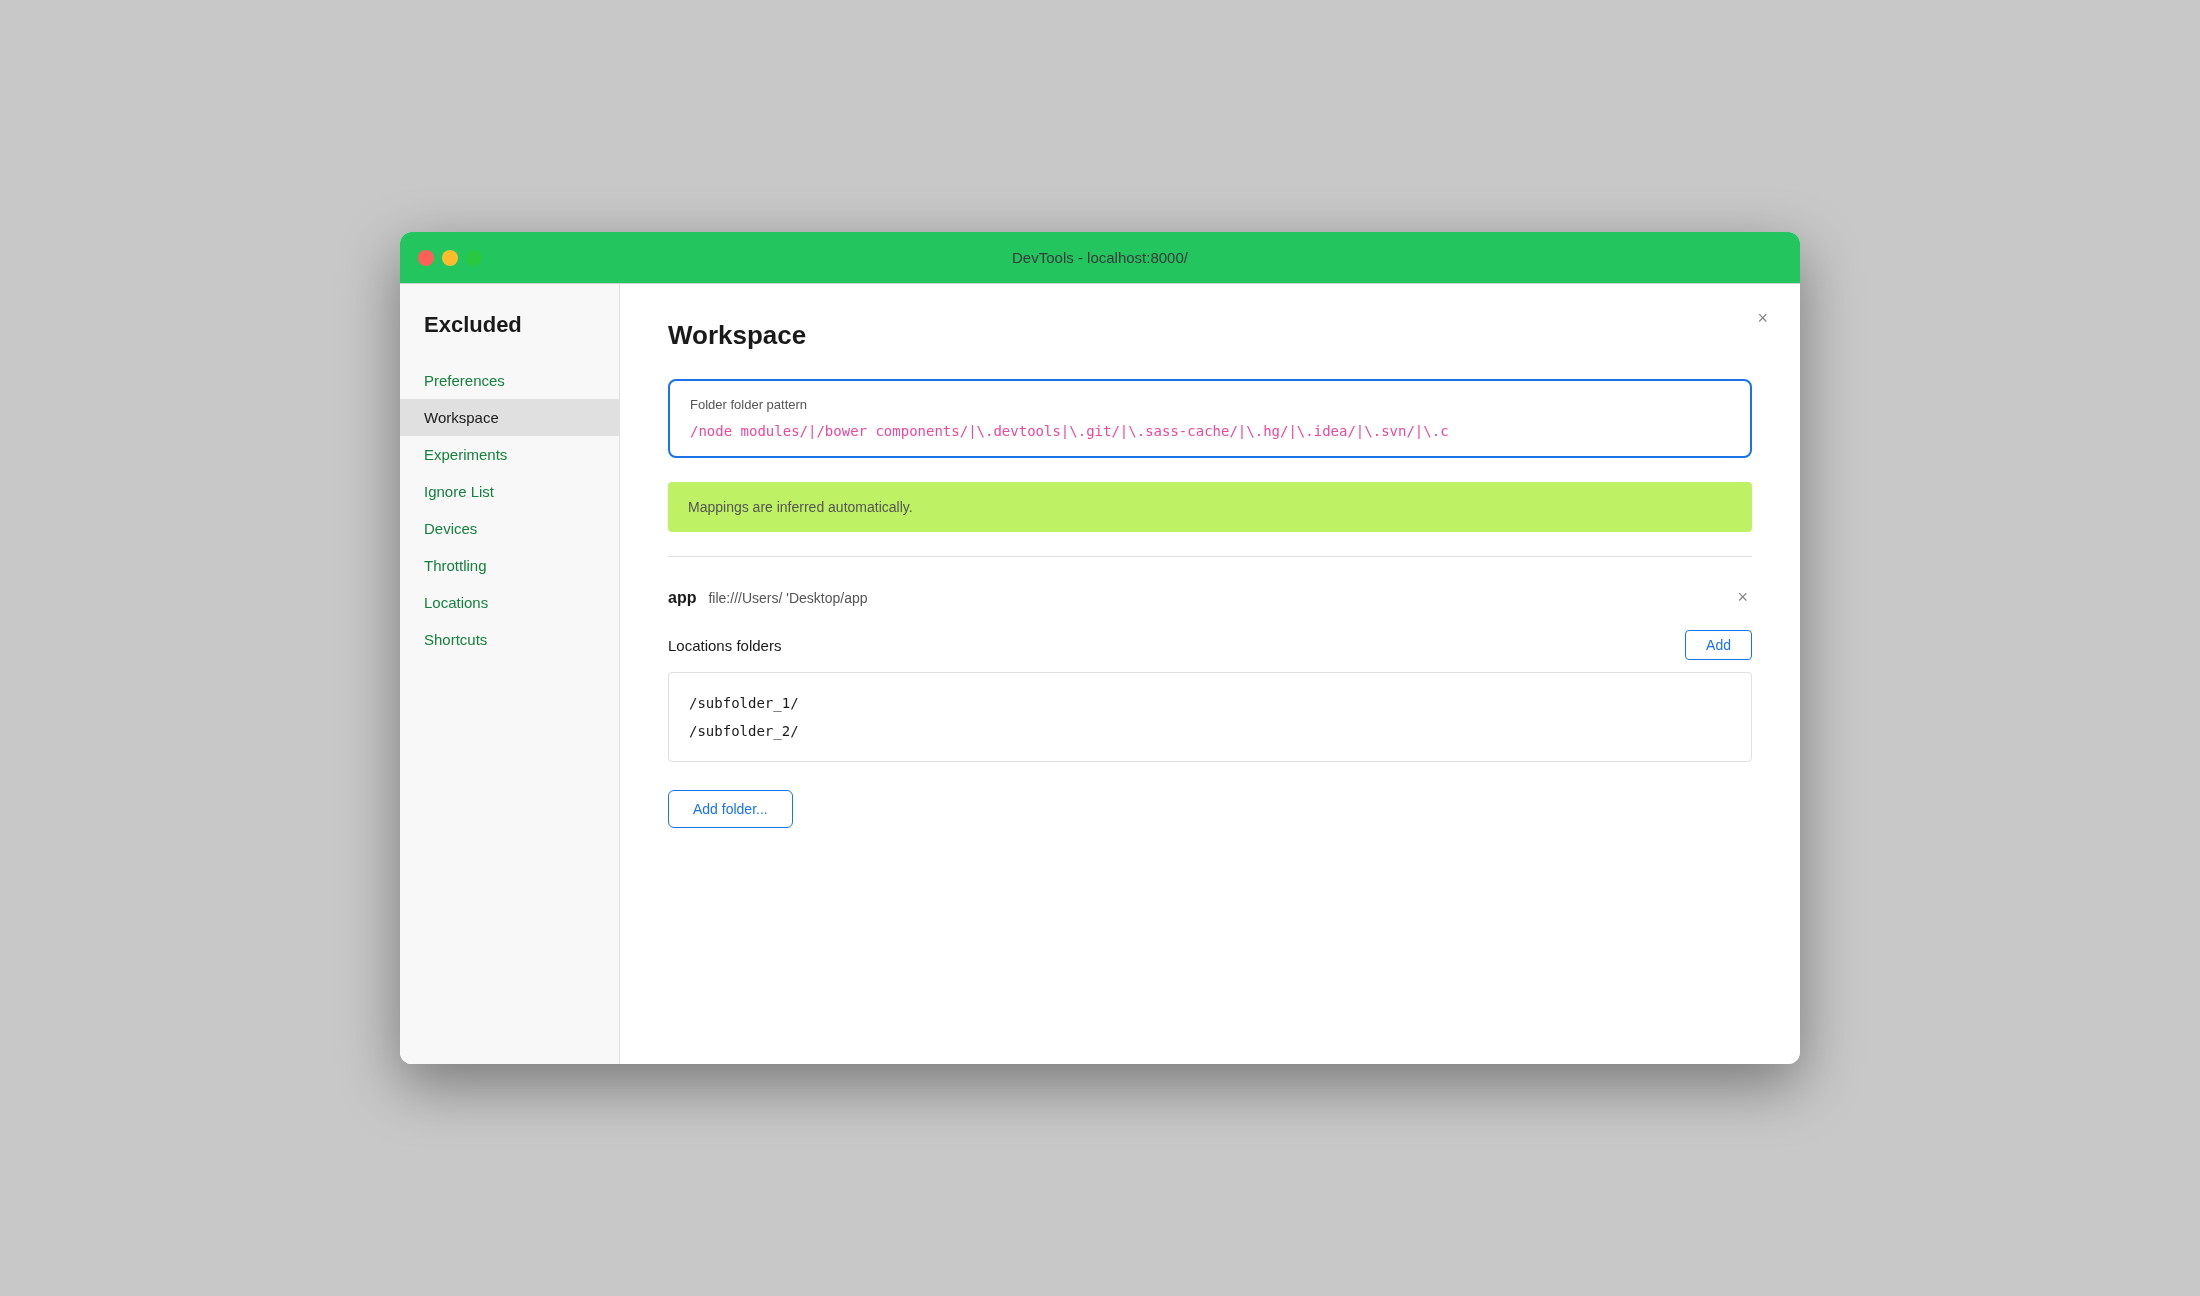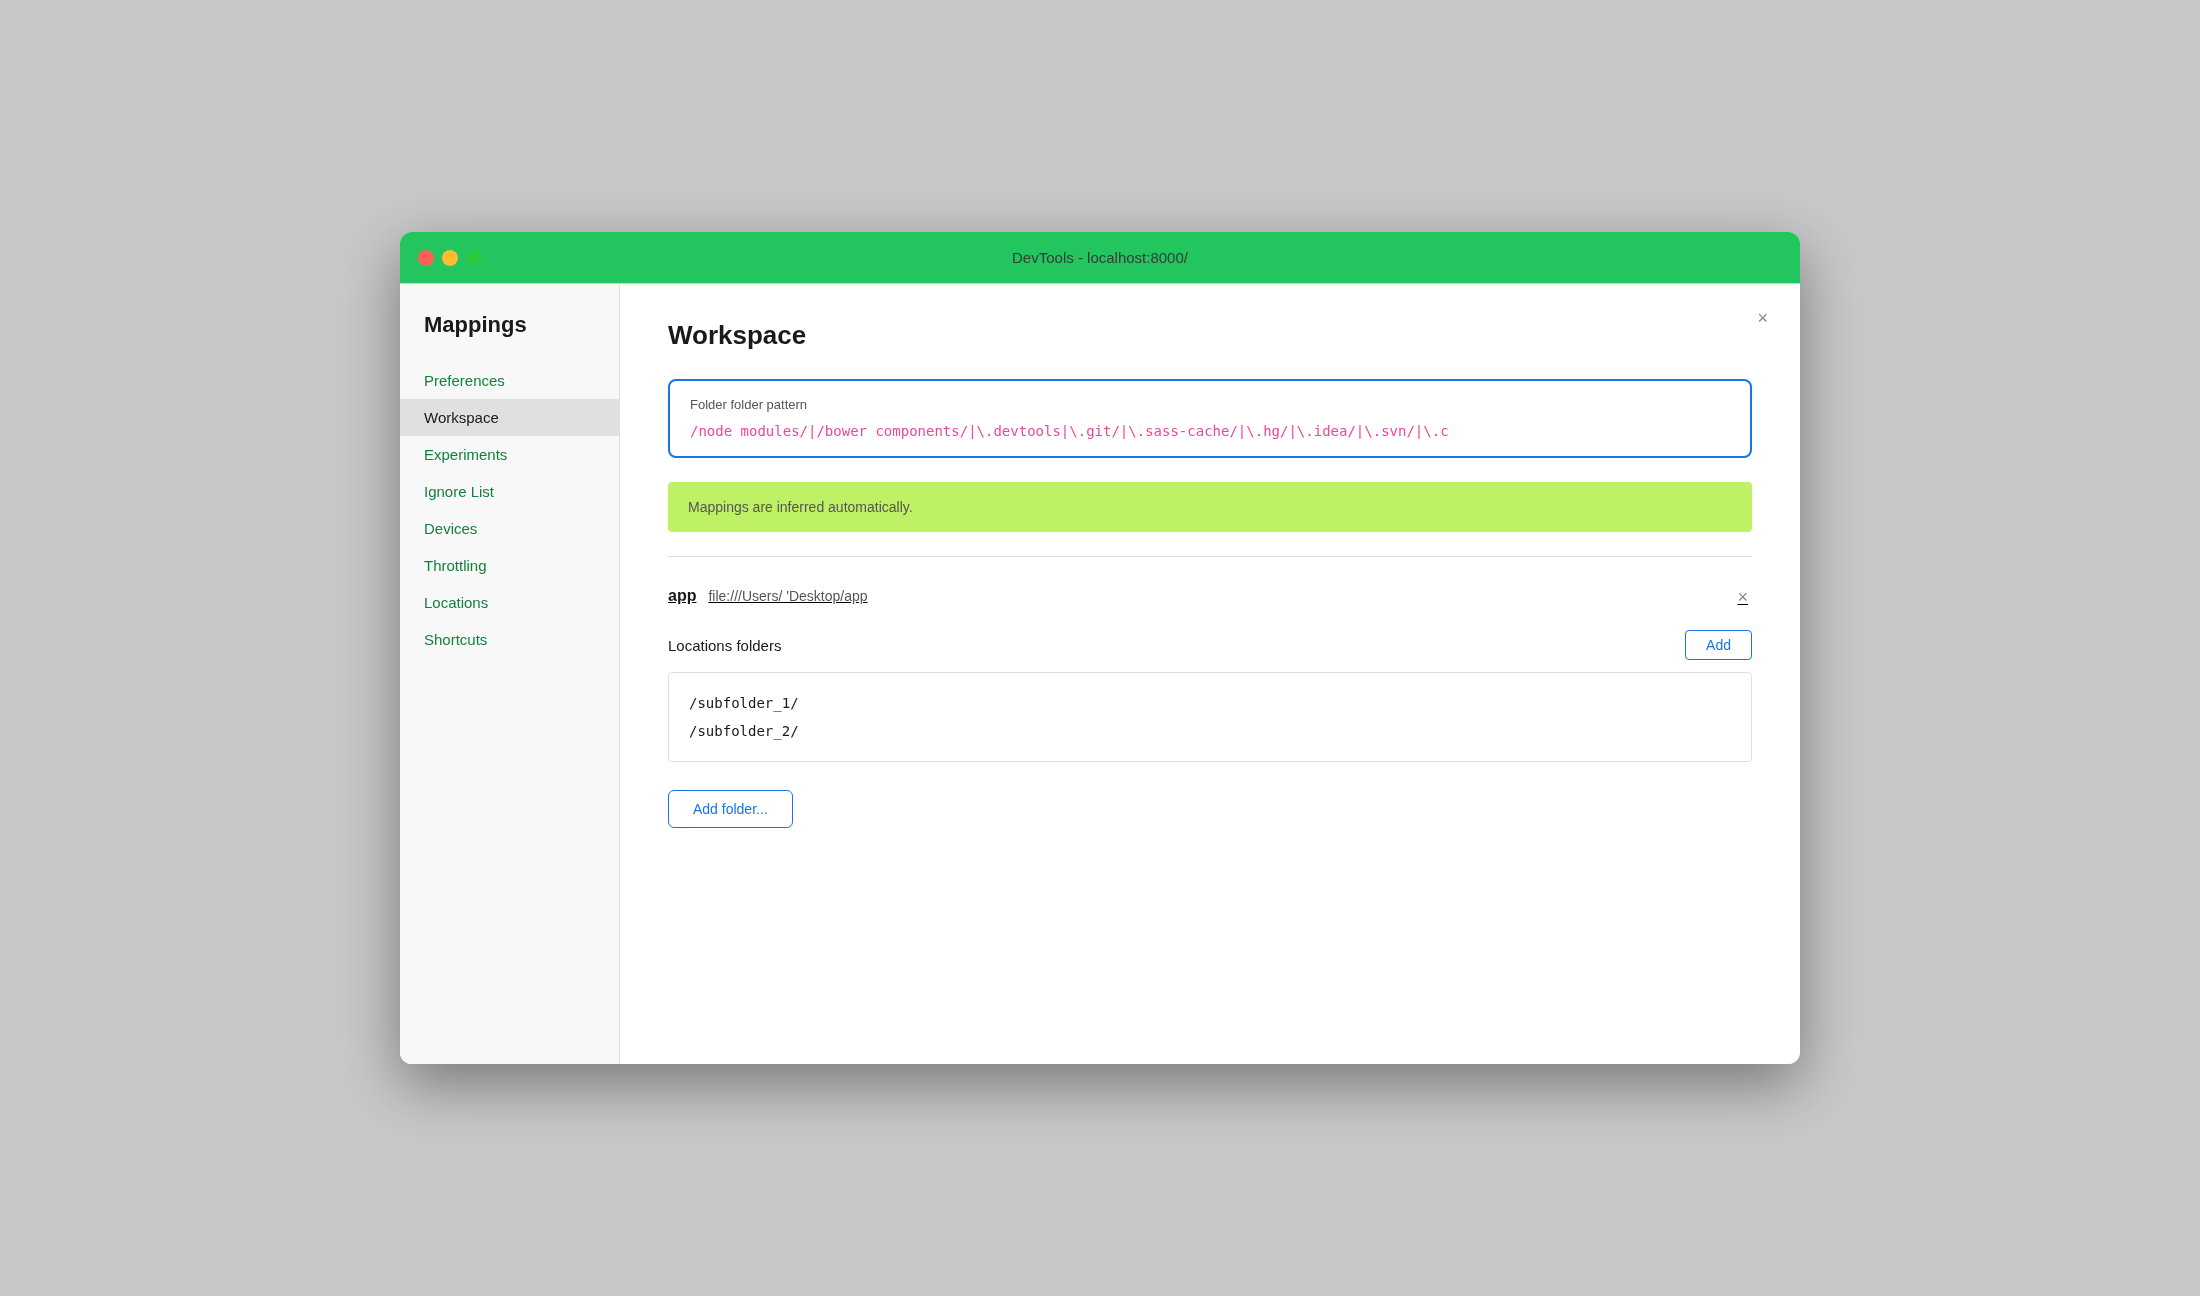--- a/index.html
+++ b/index.html
@@ -155,23 +155,23 @@
       font-size: 14px;
       color: #555;
     }
 
     .workspace-entry {
       margin-bottom: 8px;
     }
 
     .workspace-entry-header {
       display: flex;
+      align-items: center;
       justify-content: space-between;
       padding: 10px 0;
-      text-decoration: underline;
     }
 
     .workspace-entry-left {
       display: flex;
       align-items: baseline;
       gap: 12px;
       font-size: 15px;
     }
 
     .workspace-name {
@@ -253,21 +253,21 @@
       <div class="traffic-light tl-close"></div>
       <div class="traffic-light tl-min"></div>
       <div class="traffic-light tl-max"></div>
     </div>
     <span class="titlebar-title">DevTools - localhost:8000/</span>
   </div>
 
   <div class="window-body">
 
     <div class="sidebar">
-      <div class="sidebar-heading">Mappings</div>
+      <div class="sidebar-heading">Excluded</div>
 
       <div class="sidebar-item">
         <span>Preferences</span>
       </div>
       <div class="sidebar-item active">
         <span>Workspace</span>
       </div>
       <div class="sidebar-item">
         <span>Experiments</span>
       </div>

